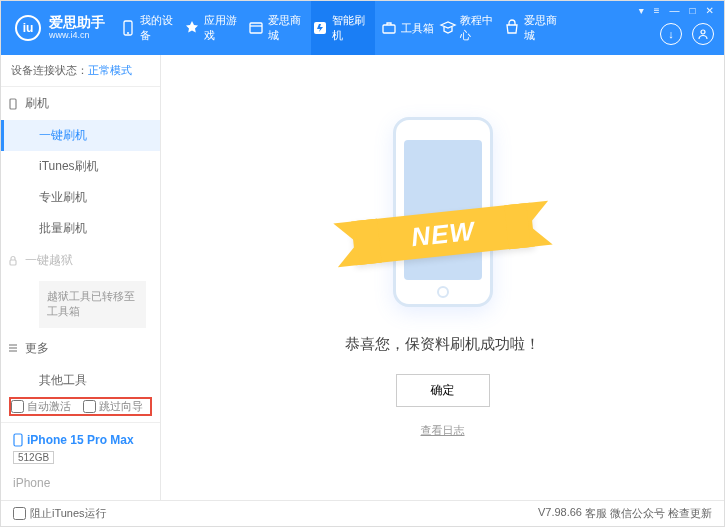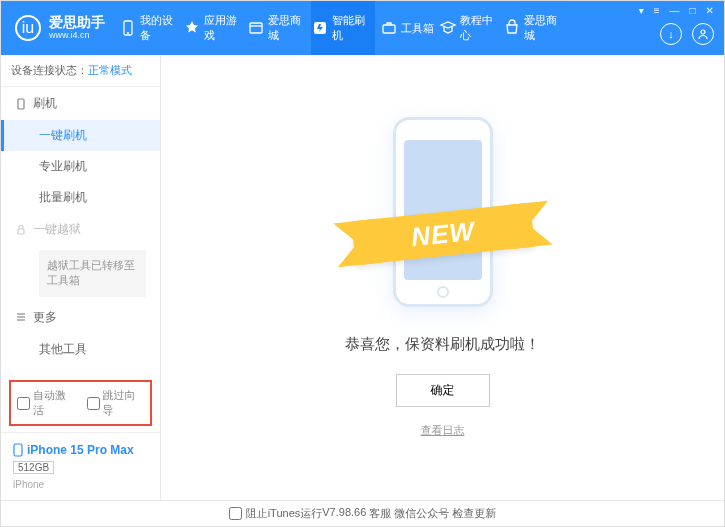--- a/index.html
+++ b/index.html
@@ -1,62 +1,62 @@
 <!DOCTYPE html>
 <html><head>
 <meta charset="utf-8">
 <style>
 *{margin:0;padding:0;box-sizing:border-box;font-family:"Microsoft YaHei",sans-serif}
 body{width:725px;height:527px;overflow:hidden;background:#fff;border:1px solid #ddd}
 .header{height:54px;background:#2e8fff;display:flex;align-items:center;color:#fff;position:relative}
 .logo-area{display:flex;align-items:center;padding:0 14px;gap:8px}
-.logo-circle{width:26px;height:26px;border:2px solid #fff;border-radius:50%;display:flex;align-items:center;justify-content:center;font-size:16px;font-weight:normal}
+.logo-circle{width:26px;height:26px;border:2px solid #fff;border-radius:50%;display:flex;align-items:center;justify-content:center;font-size:12px;font-weight:bold}
 .logo-text{display:flex;flex-direction:column;line-height:1.1}
 .logo-title{font-size:14px;font-weight:bold}
 .logo-url{font-size:9px;opacity:.9}
 .nav{display:flex;height:100%}
 .nav-item{width:64px;display:flex;align-items:center;justify-content:center;gap:3px;font-size:11px;cursor:pointer}
 .nav-item.active{background:#1a7ef5}
 .nav-icon{width:18px;height:18px;display:flex;align-items:center;justify-content:center}
 .header-right{position:absolute;right:10px;top:0;height:100%;display:flex;flex-direction:column;justify-content:space-between;align-items:flex-end;padding:4px 0}
 .win-controls{display:flex;gap:10px;font-size:10px;opacity:.9}
 .win-controls span{cursor:pointer}
 .user-icons{display:flex;gap:10px;padding-bottom:6px}
 .circle-icon{width:22px;height:22px;border:1.5px solid #fff;border-radius:50%;display:flex;align-items:center;justify-content:center;font-size:11px;cursor:pointer}
 .body-area{display:flex;height:calc(100% - 54px - 26px)}
 .sidebar{width:160px;border-right:1px solid #e8e8e8;display:flex;flex-direction:column;overflow:hidden}
 .status-bar{padding:8px 10px;font-size:11px;color:#666;border-bottom:1px solid #eee}
 .status-val{color:#2e8fff}
 .menu{flex:1;overflow-y:auto;font-size:12px}
-.menu-group{padding:8px 14px;color:#666;display:flex;align-items:center;gap:6px;cursor:pointer}
+.menu-group{padding:8px 6px;color:#666;display:flex;align-items:center;gap:6px;cursor:pointer}
 .menu-group.locked{color:#bbb}
 .menu-sub{padding:7px 10px 7px 38px;color:#666;cursor:pointer}
 .menu-sub.active{background:#eaf3ff;color:#2e8fff;border-left:3px solid #2e8fff;padding-left:35px}
 .jailbreak-note{margin:4px 14px 4px 38px;padding:8px;background:#f5f5f5;color:#999;font-size:11px;line-height:1.4}
-.checkbox-row{margin:6px 8px;padding:6px;border:2px solid #e74c3c;display:flex;gap:12px;font-size:11px;color:#888}
+.checkbox-row{margin:6px 8px;border:2px solid #e74c3c;display:flex;gap:12px;font-size:11px;color:#888}
 .checkbox-row label{display:flex;align-items:center;gap:3px;cursor:pointer}
 .checkbox-row input{cursor:pointer}
 .device-info{padding:10px 12px;border-top:1px solid #eee}
 .device-name{color:#2e8fff;font-size:12px;font-weight:bold;display:flex;align-items:center;gap:4px}
 .device-storage{display:inline-block;border:1px solid #ccc;padding:0 4px;font-size:10px;color:#666;margin-top:3px}
-.device-type{font-size:10px;color:#aaa;margin-top:4px}
+.device-type{font-size:12px;color:#aaa;margin-top:11px}
 .main{flex:1;display:flex;flex-direction:column;align-items:center;justify-content:center;position:relative}
 .phone-illust{position:relative;width:160px;height:200px;margin-bottom:18px}
 .phone-body{position:absolute;left:30px;top:0;width:100px;height:190px;background:#fff;border:3px solid #d8e6f5;border-radius:16px;box-shadow:0 6px 20px rgba(100,150,255,.15)}
 .phone-screen{position:absolute;left:8px;top:20px;right:8px;bottom:24px;background:#c8ddf5;border-radius:4px}
 .phone-home{position:absolute;bottom:6px;left:50%;transform:translateX(-50%);width:12px;height:12px;border:2px solid #d8e6f5;border-radius:50%}
 .new-ribbon{position:absolute;left:-10px;top:95px;width:180px;height:44px;background:#ffc93c;display:flex;align-items:center;justify-content:center;transform:rotate(-6deg);box-shadow:0 3px 6px rgba(0,0,0,.1)}
 .new-ribbon::before,.new-ribbon::after{content:"";position:absolute;width:0;height:0;border:22px solid #ffc93c}
 .new-ribbon::before{left:-18px;border-left-color:transparent}
 .new-ribbon::after{right:-18px;border-right-color:transparent}
 .new-text{font-size:26px;font-weight:900;color:#fff;font-style:italic;letter-spacing:1px;z-index:1}
 .success-msg{font-size:15px;color:#444;margin-bottom:20px}
 .ok-btn{padding:7px 34px;border:1px solid #ccc;background:#fff;font-size:12px;cursor:pointer;margin-bottom:16px}
 .log-link{font-size:11px;color:#999;text-decoration:underline;cursor:pointer}
-.footer{height:26px;border-top:1px solid #e8e8e8;display:flex;align-items:center;justify-content:center;padding:0 12px;font-size:11px;color:#666}
+.footer{height:26px;border-top:1px solid #e8e8e8;display:flex;align-items:center;justify-content:space-between;padding:0 12px;font-size:11px;color:#666}
 .footer-left{display:flex;align-items:center;gap:4px}
 .footer-right{display:flex;gap:3px}
 .footer-right span{cursor:pointer}
 svg{display:block}
 </style>
 </head>
 <body>
 
 <div class="header">
   <div class="logo-area">
@@ -156,20 +156,21 @@
       <span>设备连接状态：</span><span class="status-val">正常模式</span>
     </div>
     <div class="menu">
       <div class="menu-group">
           <svg width="12" height="12" viewBox="0 0 12 12" fill="none" stroke="#888" stroke-width="1.2">
             <rect x="3" y="1" width="6" height="10" rx="1"></rect>
           </svg>
           <span>刷机</span>
         </div>
       <div class="menu-sub active">一键刷机</div>
+      <div class="menu-sub">iTunes刷机</div>
       <div class="menu-sub">专业刷机</div>
       <div class="menu-sub">批量刷机</div>
       <div class="menu-group locked">
           <svg width="12" height="12" viewBox="0 0 12 12" fill="none" stroke="#ccc" stroke-width="1.2">
             <rect x="3" y="5" width="6" height="5" rx="1"></rect>
             <path d="M4 5V3.5a2 2 0 014 0V5"></path>
           </svg>
           <span>一键越狱</span>
         </div>
       <div class="jailbreak-note">越狱工具已转移至工具箱</div>

